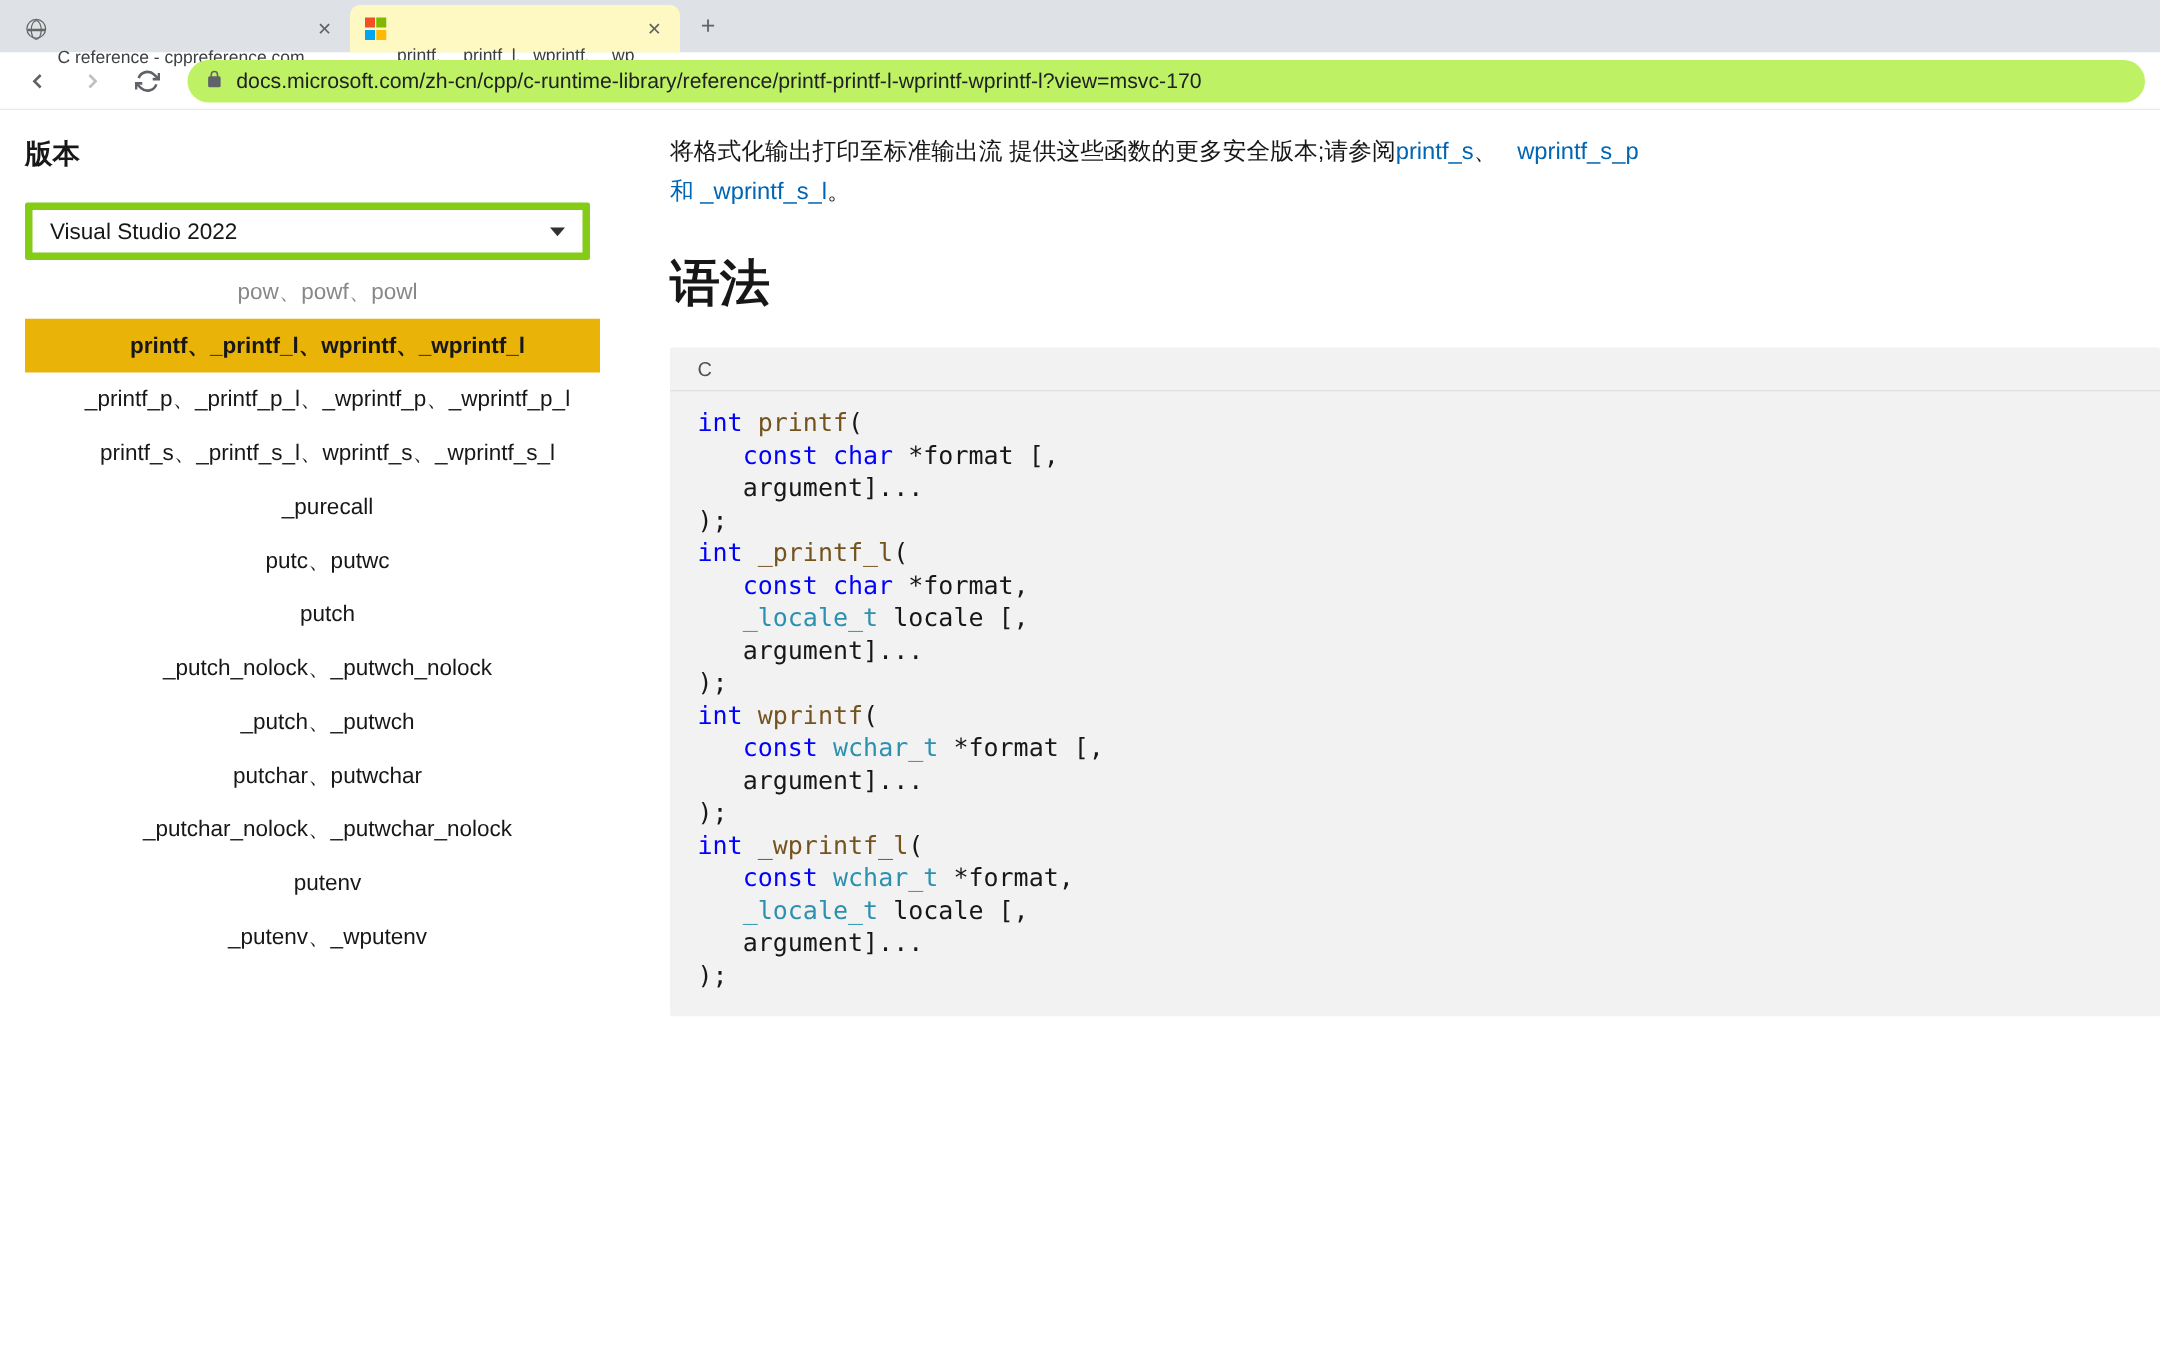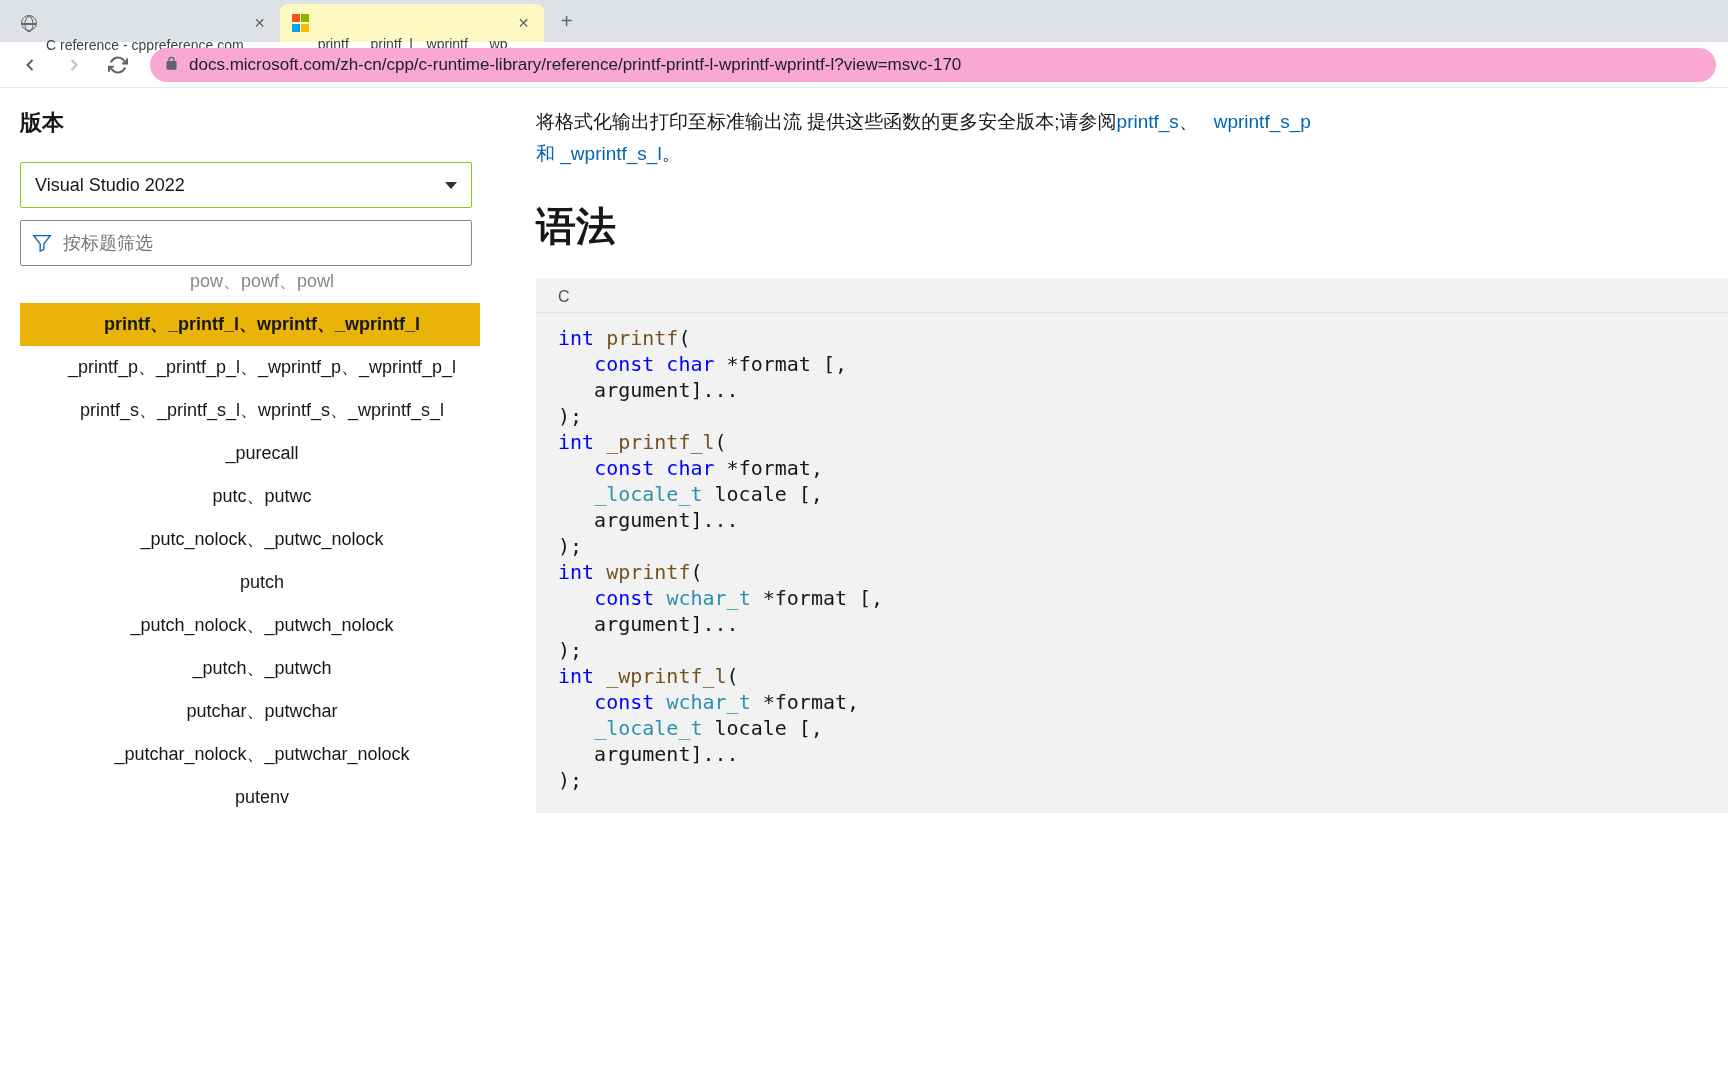--- a/index.html
+++ b/index.html
@@ -9,27 +9,27 @@
 .tab { display: flex; align-items: center; height: 38px; padding: 0 12px; margin-top: 4px; border-radius: 8px 8px 0 0; font-size: 14px; color: #3c4043; max-width: 290px; gap: 8px; }
 .tab.active { background: #fef9c3; }
 .tab-favicon { width: 18px; height: 18px; flex-shrink: 0; display: flex; align-items: center; justify-content: center; }
 .tab-title { white-space: nowrap; overflow: hidden; flex: 1; margin-top: 44px; }
 .tab-close { width: 16px; height: 16px; display: flex; align-items: center; justify-content: center; color: #5f6368; font-size: 14px; cursor: pointer; flex-shrink: 0; }
 .tab-new { width: 30px; height: 30px; display: flex; align-items: center; justify-content: center; margin-left: 8px; font-size: 20px; color: #5f6368; }
 
 .nav-bar { display: flex; align-items: center; height: 46px; background: #fff; padding: 0 12px; border-bottom: 1px solid #e8eaed; gap: 8px; }
 .nav-btn { width: 36px; height: 36px; display: flex; align-items: center; justify-content: center; color: #5f6368; font-size: 20px; border-radius: 50%; }
 .nav-btn.disabled { color: #bdc1c6; }
-.url-bar { flex: 1; display: flex; align-items: center; height: 34px; background: #f9a8d4; border-radius: 17px; padding: 0 14px; gap: 10px; font-size: 17px; color: #202124; margin-left: 6px; }
+.url-bar { flex: 1; display: flex; align-items: center; height: 34px; background: #bef264; border-radius: 17px; padding: 0 14px; gap: 10px; font-size: 17px; color: #202124; margin-left: 6px; }
 .lock-icon { color: #5f6368; font-size: 14px; }
 
 .content-area { display: flex; height: calc(100% - 88px); }
 .sidebar { width: 490px; padding: 20px 0 0 20px; flex-shrink: 0; }
 .version-label { font-size: 22px; font-weight: 700; margin-bottom: 24px; }
-.version-select { position: relative; width: 452px; height: 46px; border: 1px solid #84cc16; border-radius: 2px; display: flex; align-items: center; padding: 0 14px; font-size: 18px; margin-bottom: 12px; cursor: pointer; }
+.version-select { position: relative; width: 452px; height: 46px; border: 6px solid #84cc16; border-radius: 2px; display: flex; align-items: center; padding: 0 14px; font-size: 18px; margin-bottom: 12px; cursor: pointer; }
 .version-select::after { content: ""; position: absolute; right: 14px; width: 0; height: 0; border-left: 6px solid transparent; border-right: 6px solid transparent; border-top: 7px solid #323130; }
 .filter-input { width: 452px; height: 46px; border: 1px solid #8a8886; border-radius: 2px; display: flex; align-items: center; padding: 0 10px; gap: 10px; margin-bottom: 2px; }
 .filter-icon { color: #0067b8; width: 22px; height: 22px; }
 .filter-text { font-size: 18px; color: #888; border: none; outline: none; flex: 1; background: transparent; }
 
 .toc { width: 460px; height: 560px; overflow-y: scroll; position: relative; }
 .toc::-webkit-scrollbar { width: 18px; }
 .toc::-webkit-scrollbar-track { background: #f0f0f0; }
 .toc::-webkit-scrollbar-thumb { background: #c1c1c1; }
 .toc-item { padding: 8px 20px 8px 44px; font-size: 18px; line-height: 1.5; color: #171717; cursor: pointer; text-align: center; }
@@ -105,36 +105,27 @@
     <span>docs.microsoft.com/zh-cn/cpp/c-runtime-library/reference/printf-printf-l-wprintf-wprintf-l?view=msvc-170</span>
   </div>
 </div>
 
 <div class="content-area">
   <div class="sidebar">
     <div class="version-label">版本</div>
     <div class="version-select">
       <span>Visual Studio 2022</span>
     </div>
-    <div class="filter-input">
-      <span class="filter-icon">
-        <svg width="22" height="22" viewBox="0 0 24 24" fill="none" stroke="#0067b8" stroke-width="1.5">
-            <path d="M3 4h18l-7 9v6l-4 2v-8L3 4z"></path>
-          </svg>
-      </span>
-      <input class="filter-text" placeholder="按标题筛选" style="">
-    </div>
     <div class="toc">
       <div class="toc-item cut">pow、powf、powl</div>
       <div class="toc-item active">printf、_printf_l、wprintf、_wprintf_l</div>
       <div class="toc-item">_printf_p、_printf_p_l、_wprintf_p、_wprintf_p_l</div>
       <div class="toc-item">printf_s、_printf_s_l、wprintf_s、_wprintf_s_l</div>
       <div class="toc-item">_purecall</div>
       <div class="toc-item">putc、putwc</div>
-      <div class="toc-item">_putc_nolock、_putwc_nolock</div>
       <div class="toc-item">putch</div>
       <div class="toc-item">_putch_nolock、_putwch_nolock</div>
       <div class="toc-item">_putch、_putwch</div>
       <div class="toc-item">putchar、putwchar</div>
       <div class="toc-item">_putchar_nolock、_putwchar_nolock</div>
       <div class="toc-item">putenv</div>
       <div class="toc-item">_putenv、_wputenv</div>
     </div>
   </div>
 

